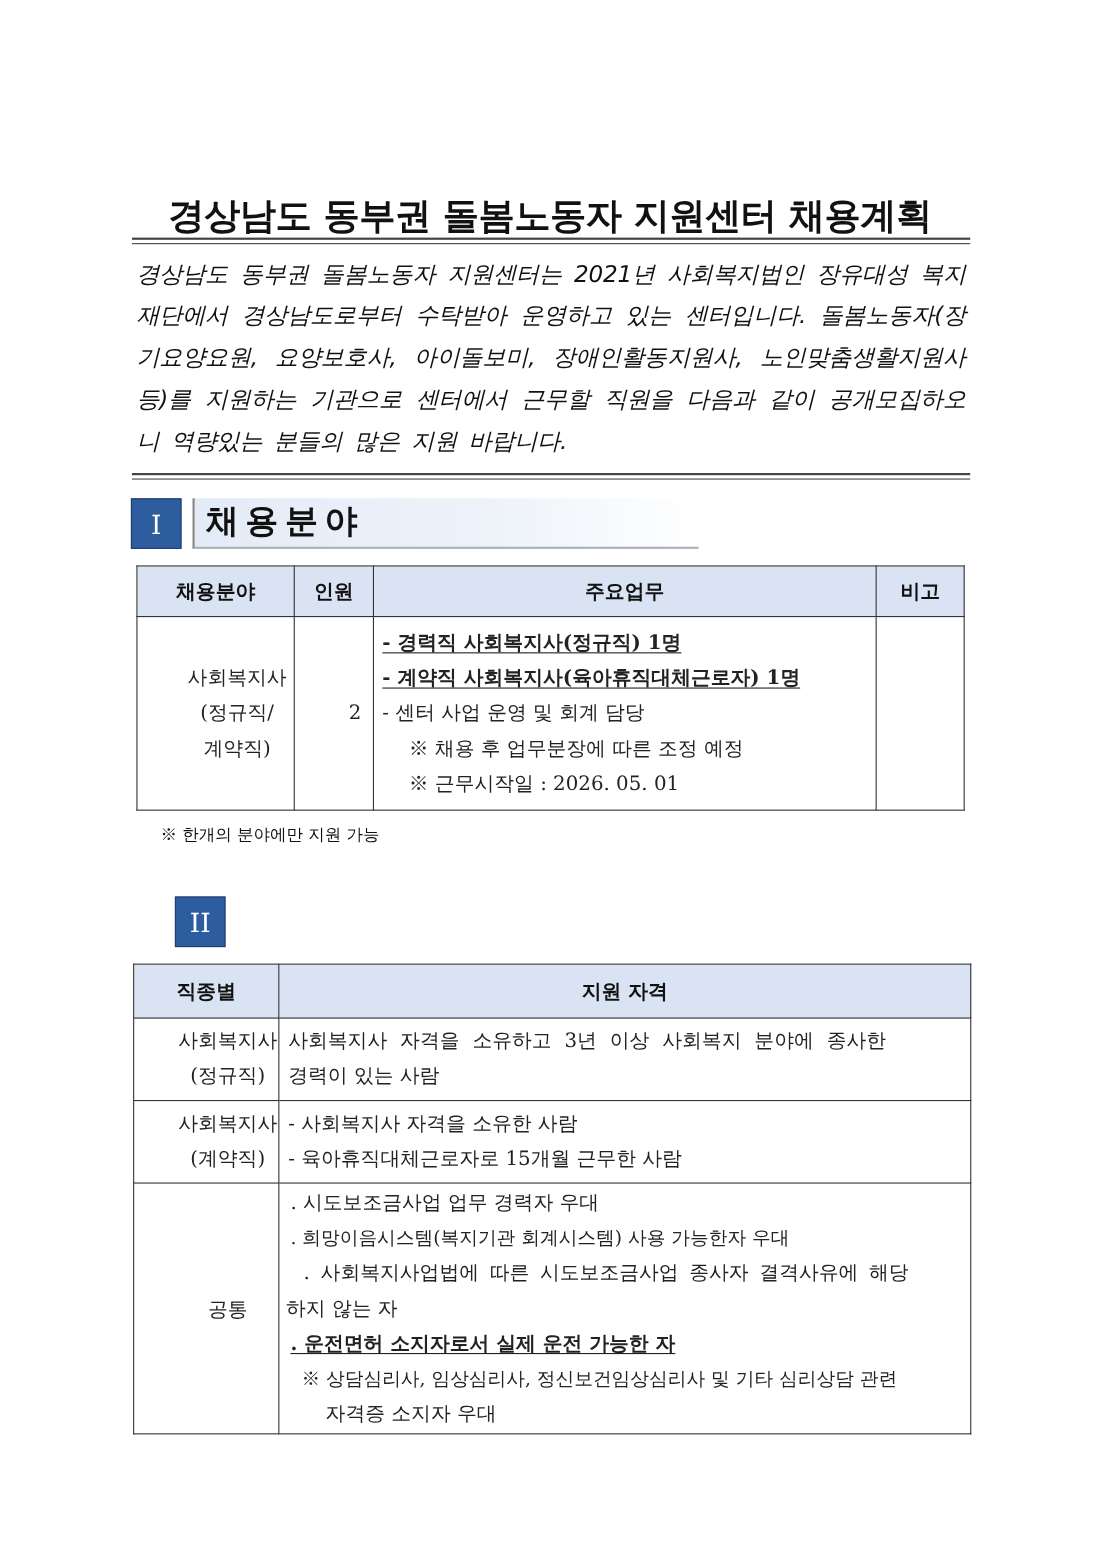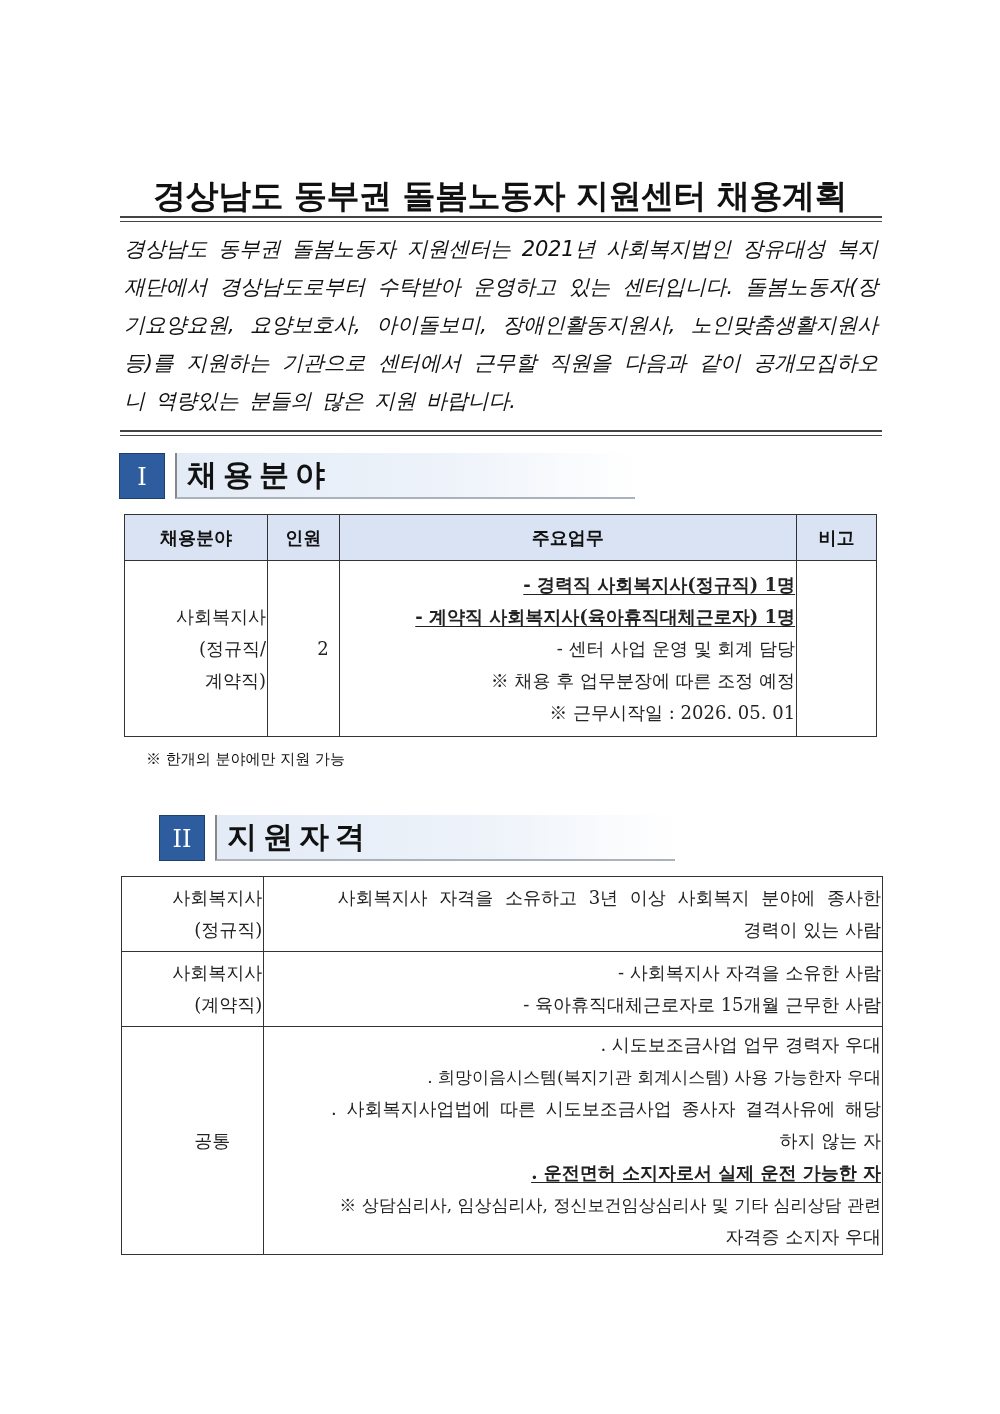--- a/index.html
+++ b/index.html
@@ -9,21 +9,21 @@
   .dbl { height:3px; border-top:2px solid #444; border-bottom:1px solid #444; }
   .intro-text { padding:8px 4px 10px 4px; font-size:21px; line-height:38px; text-align:justify; text-align-last:left; letter-spacing:-0.2px; word-spacing:4px; }
   .sec { position:absolute; left:119px; height:46px; width:520px; }
   .sec-num { position:absolute; left:0; top:0; width:46px; height:46px; background:#2e5d9f; border:1px solid #1e3f6e; color:#fff; font-family:"DejaVu Serif", serif; font-size:24px; text-align:center; line-height:46px; box-sizing:border-box; }
   .sec-title { position:absolute; left:56px; top:0; width:460px; height:46px; background:linear-gradient(to right, #e3ebf6 0%, #eef3fa 60%, #ffffff 100%); border-left:2px solid #888; border-bottom:2px solid #aab2bd; box-sizing:border-box; font-size:30px; font-weight:bold; line-height:44px; padding-left:10px; letter-spacing:6px; }
   table { border-collapse:collapse; position:absolute; font-family:"DejaVu Serif", serif; }
   th { background:#dae3f3; font-weight:bold; font-size:18px; height:43px; border:1px solid #333; }
   td { border:1px solid #333; font-size:18px; color:#222; vertical-align:middle;padding-left:40px; }
   .t1 { left:124px; top:514px; width:753px; }
   .t2 { left:121px; top:876px; width:762px; }
-  .line { line-height:32px; white-space:nowrap;text-align:right; }
+  .line { line-height:32px; white-space:nowrap; }
   .u { text-decoration:underline; text-underline-offset:3px; font-weight:bold; }
   .note { position:absolute; left:146px; top:750px; font-size:15px; font-family:"DejaVu Serif", serif;text-align:center; }
   .c { text-align:center; }
   .ind { padding-left:24px; }
 </style>
 </head>
 <body>
 
 <div class="title">경상남도 동부권 돌봄노동자 지원센터 채용계획</div>
 
@@ -62,25 +62,28 @@
     </td>
     <td></td>
   </tr>
 </tbody>
   </table>
 
 <div class="note">※ 한개의 분야에만 지원 가능</div>
 
 <div class="sec" style="top:815px;margin-left:40px;">
   <div class="sec-num">II</div>
-  <div class="sec-title">지원자격</div>
 </div>
 
 <table class="t2">
   <tbody>
+      <tr>
+    <th style="width:128px; height:46px;">직종별</th>
+    <th>지원 자격</th>
+  </tr>
   <tr style="height:75px;">
     <td class="c">
       <div class="line">사회복지사</div>
       <div class="line">(정규직)</div>
     </td>
     <td style="padding-left:8px;">
       <div class="line" style="word-spacing:6px;">사회복지사 자격을 소유하고 3년 이상 사회복지 분야에 종사한</div>
       <div class="line">경력이 있는 사람</div>
     </td>
   </tr>

